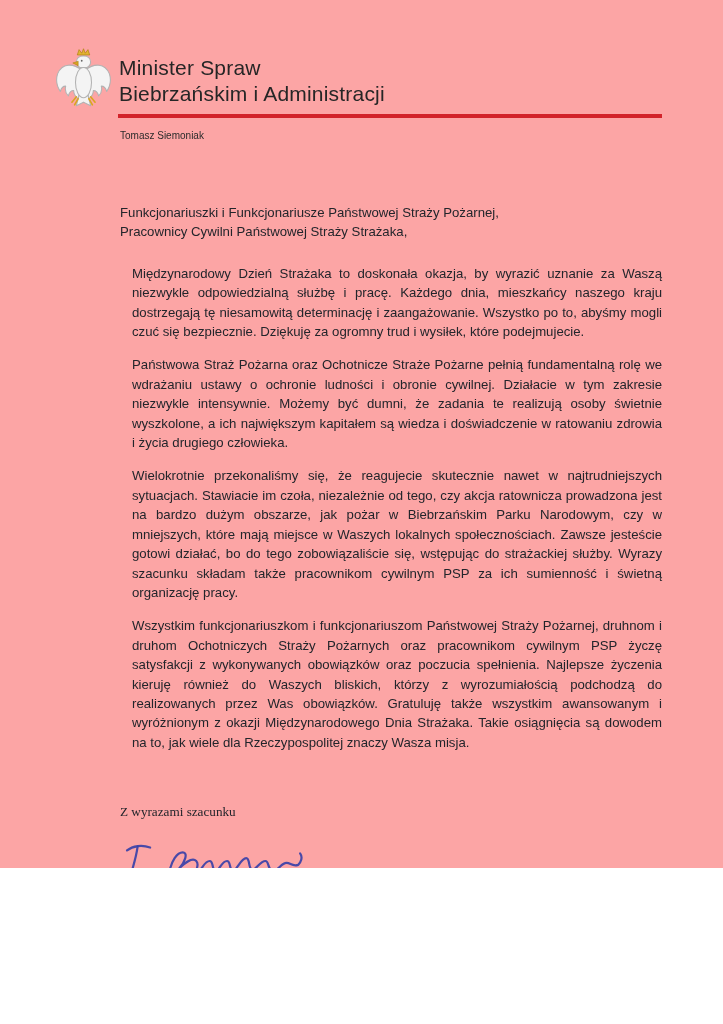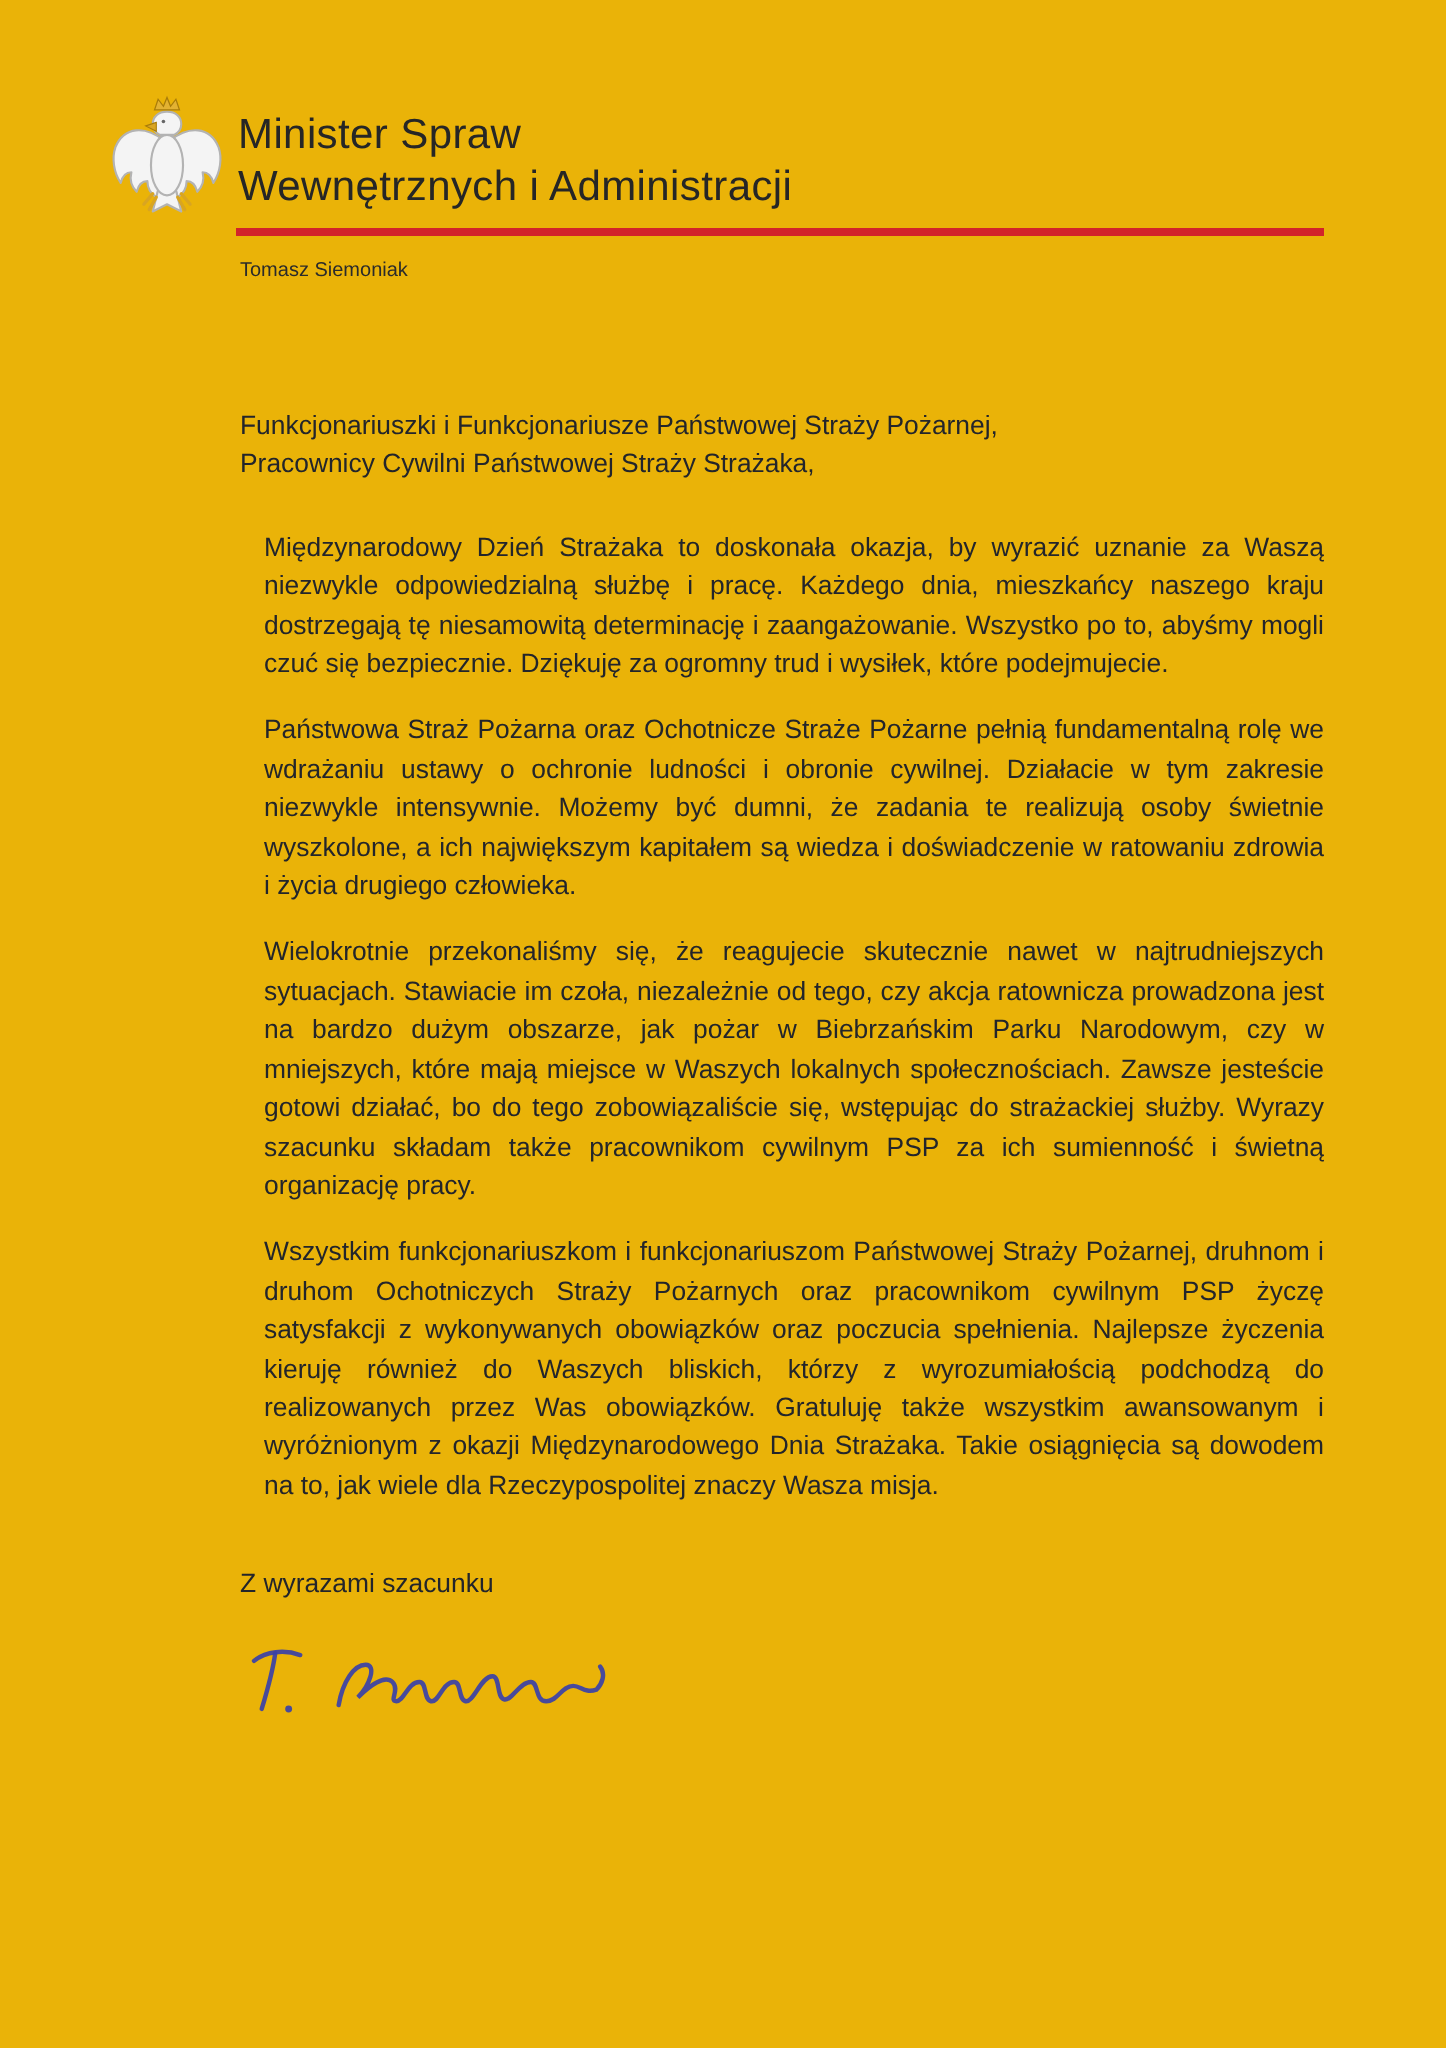--- a/index.html
+++ b/index.html
@@ -3,23 +3,23 @@
 <meta charset="utf-8">
 <style>
   html, body {
     margin: 0;
     padding: 0;
     background: #ffffff;
   }
   .page {
     position: relative;
     width: 723px;
-    height: 1024px;
+    height: 868px;
     margin: 0 auto;
-    background: #eab308;
+    background: #fca5a5;
     overflow: hidden;
     font-family: "Liberation Sans", sans-serif;
     color: #23252b;
   }
 
   
   .header {
     position: absolute;
     top: 46px;
     left: 55px;
@@ -66,21 +66,22 @@
   }
   .salutation {
     font-weight: normal;
     margin-bottom: 22px;
   }
   .para {
     margin: 0 0 14px 12px;
     text-align: justify;
   }
   .closing {
-    margin-top: 30px;
+    margin-top: 50px;
+    font-family: Liberation Serif, serif;
   }
   .signature {
     margin-top: 14px;
     width: 190px;
     height: 50px;
   }
   .signature path {
     stroke: var(--ink-color, #3a41a8);
     fill: none;
     stroke-width: 2.3;
@@ -106,21 +107,21 @@
         <ellipse cx="32" cy="40" rx="9" ry="17"></ellipse>
         <path d="M32,10 C27,10 24,13 24,17 C24,20 26,22 28,23 L36,23 C38,22 40,20 40,17 C40,13 37,10 32,10 Z"></path>
       </g>
       <path d="M26,16 l-6,2 6,3 z" fill="#d9a521" stroke="#a87c0a" stroke-width="0.6"></path>
       <circle cx="30" cy="15.5" r="1" fill="#666666"></circle>
       <path d="M25,9 l2,-6 3,4 2,-5 2,5 3,-4 2,6 z" fill="#e3b232" stroke="#a87c0a" stroke-width="0.7"></path>
       <path d="M24,56 l-5,6 M26,58 l-4,7 M40,56 l5,6 M38,58 l4,7" stroke="#d9a521" stroke-width="1.8" fill="none" stroke-linecap="round"></path>
     </svg>
     <div class="ministry">
       <div>Minister Spraw</div>
-      <div>Wewnętrznych i Administracji</div>
+      <div>Biebrzańskim i Administracji</div>
     </div>
   </div>
 
   <div class="red-rule"></div>
 
   <div class="minister-name">Tomasz Siemoniak</div>
 
   <div class="letter-body">
     <div class="salutation">
       <div>Funkcjonariuszki i Funkcjonariusze Państwowej Straży Pożarnej,</div>

